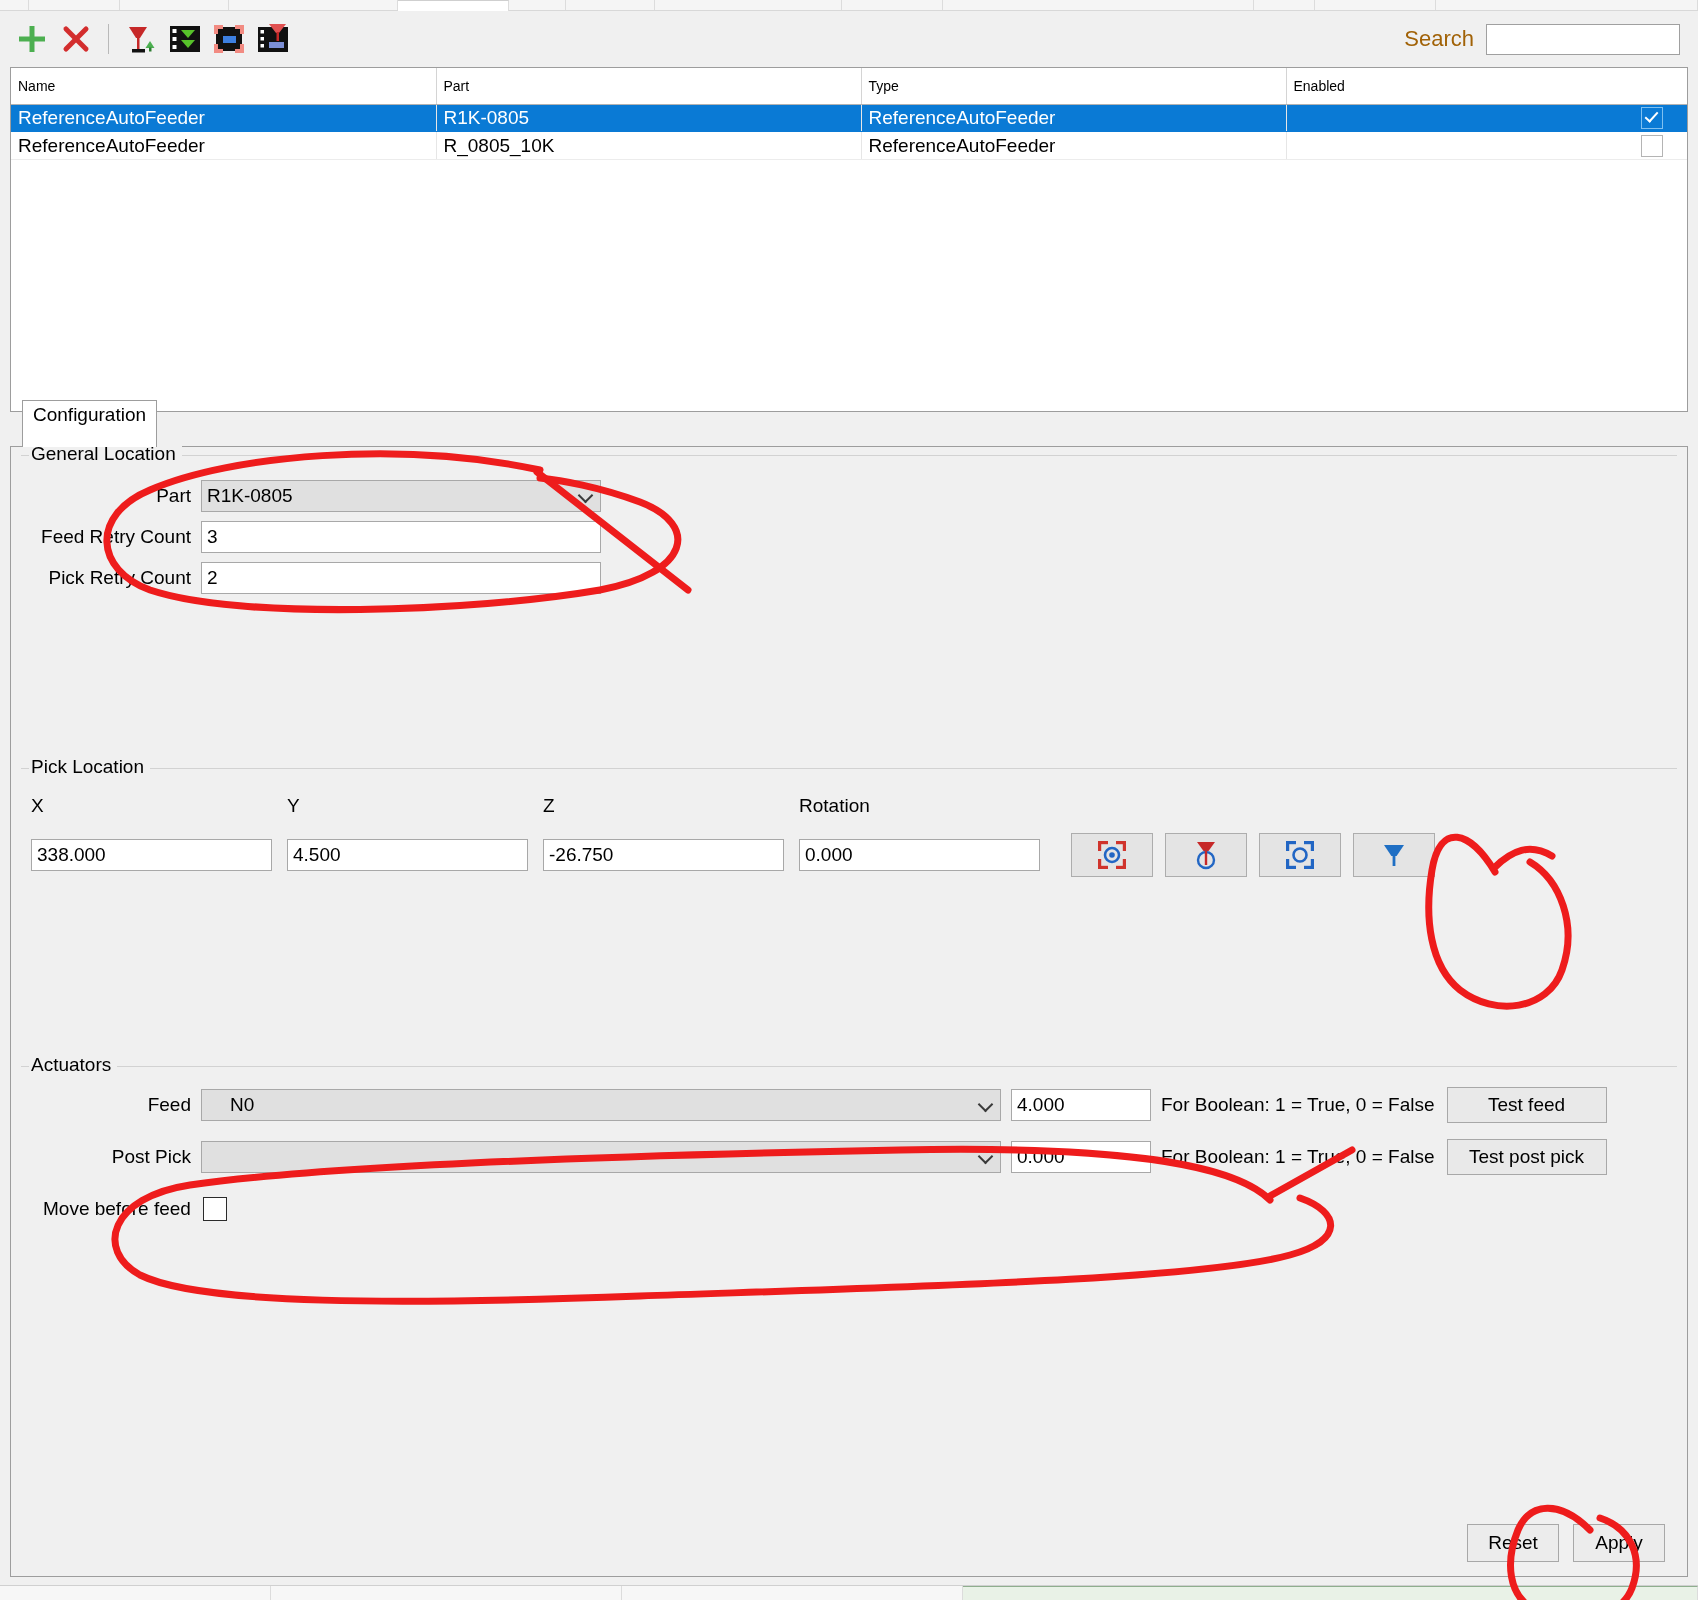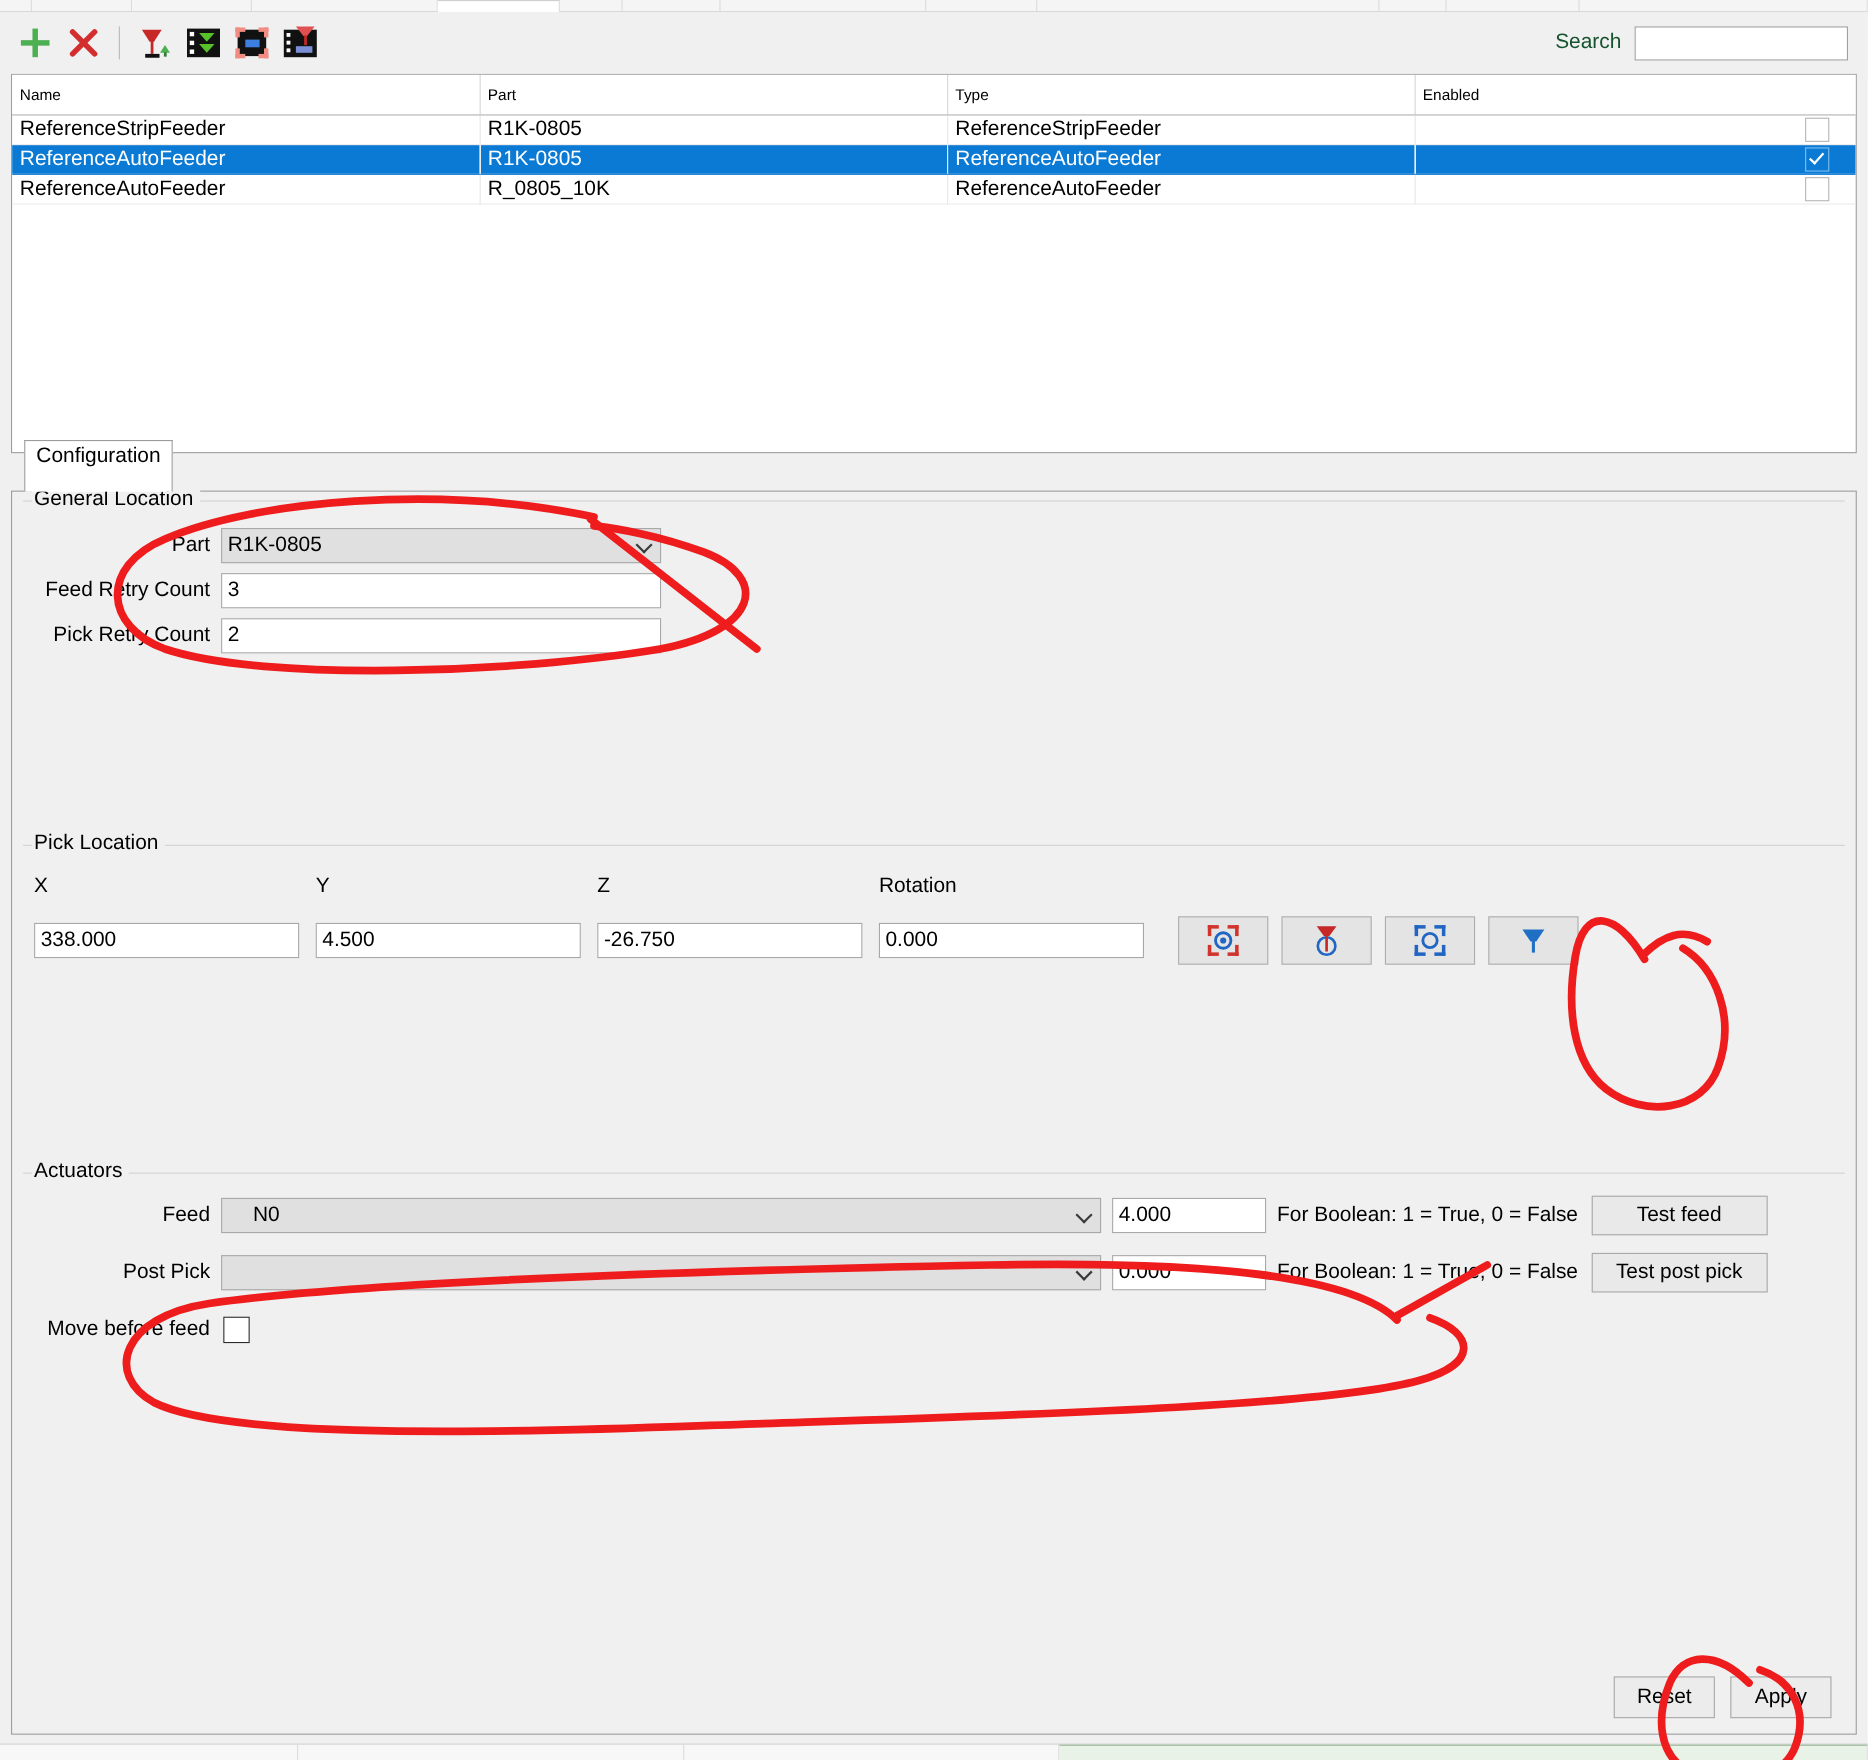--- a/index.html
+++ b/index.html
@@ -48,21 +48,21 @@
     cursor: pointer;
   }
   .tsep {
     width: 1px; height: 30px; background: #b9b9b9; margin: 0 10px;
   }
   .search-wrap {
     margin-left: auto;
     display: flex; align-items: center; gap: 12px;
     padding-right: 8px;
   }
-  .search-label { font-size: 19px; color:#14532d;text-align:center; }
+  .search-label { font-size: 22px; color:#a16207;text-align:center; }
   .search-input {
     width: 194px; height: 31px;
     border: 1px solid #a0a0a0;
     background: #ffffff;
     font-family: "Liberation Sans", sans-serif;
     font-size: 17px;
     padding: 0 4px;
     box-sizing: border-box;
   }
 
@@ -384,28 +384,20 @@
       </colgroup>
       <thead>
         <tr>
           <th>Name</th>
           <th>Part</th>
           <th>Type</th>
           <th>Enabled</th>
         </tr>
       </thead>
       <tbody>
-        <tr>
-          <td>ReferenceStripFeeder</td>
-          <td>R1K-0805</td>
-          <td>ReferenceStripFeeder</td>
-          <td class="cb-cell">
-            <span class="cb"></span>
-          </td>
-        </tr>
         <tr class="selected">
           <td>ReferenceAutoFeeder</td>
           <td>R1K-0805</td>
           <td>ReferenceAutoFeeder</td>
           <td class="cb-cell">
             <span class="cb checked"></span>
           </td>
         </tr>
         <tr>
           <td>ReferenceAutoFeeder</td>

